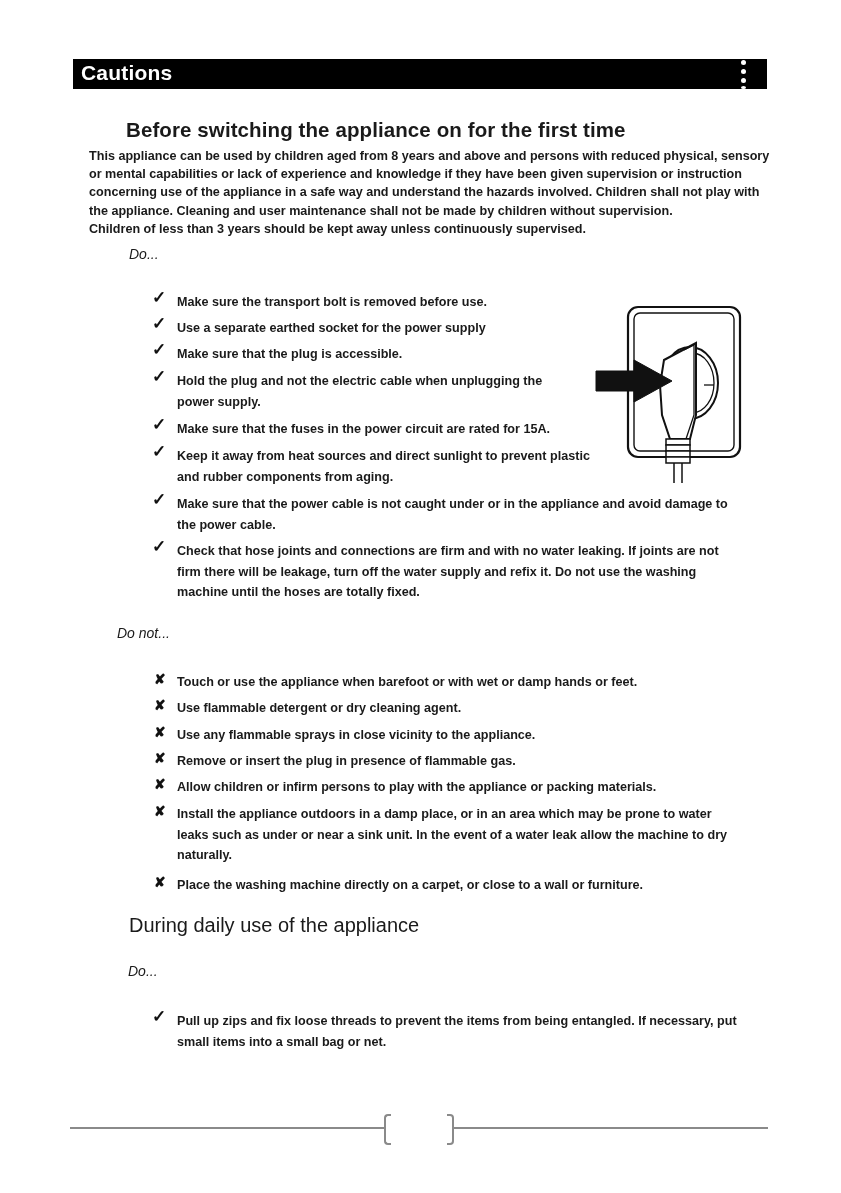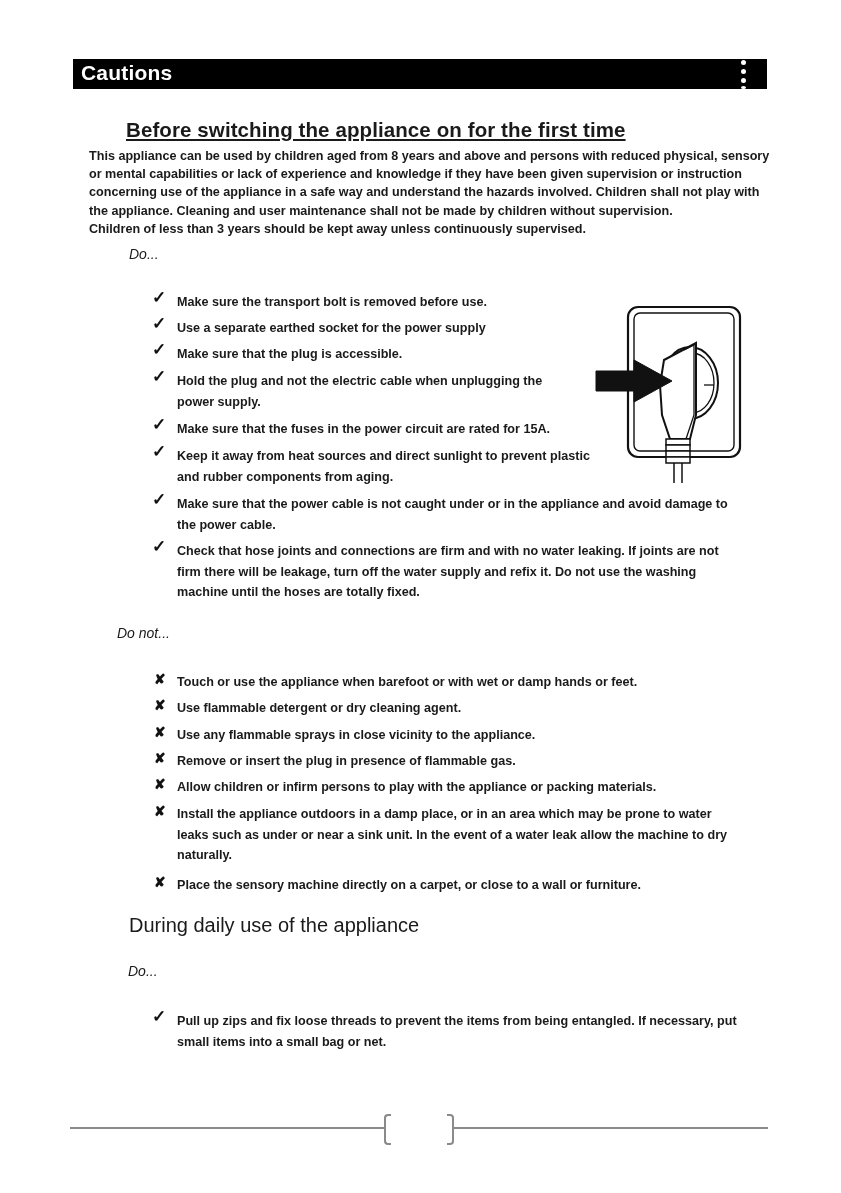--- a/index.html
+++ b/index.html
@@ -5,21 +5,21 @@
   html, body { margin: 0; padding: 0; background: #ffffff; }
   body { width: 841px; height: 1193px; position: relative; overflow: hidden;
          font-family: "Liberation Sans", sans-serif; color: #1a1a1a; }
   .page { position: absolute; left: 0; top: 0; width: 841px; height: 1193px; }
 
   .banner { position: absolute; left: 73px; top: 59px; width: 694px; height: 30px; background: #000; }
   .banner-title { position: absolute; left: 8px; top: 2px; color: #fff; font-weight: bold; font-size: 21px; letter-spacing: 0.2px; text-align: center; }
   .banner-dots { position: absolute; right: 20px; top: 0; width: 6px; height: 30px; }
   .banner-dots span { position: absolute; left: 0; width: 5px; height: 5px; border-radius: 50%; background: #fff; }
 
-  .h1 { position: absolute; left: 126px; top: 118px; font-weight: bold; font-size: 20.5px; color: #1a1a1a; letter-spacing: 0.1px; text-decoration: underline; }
+  .h1 { position: absolute; left: 126px; top: 118px; font-weight: bold; font-size: 20.5px; color: #1a1a1a; letter-spacing: 0.1px; }
   .h2 { position: absolute; left: 129px; top: 914px; font-weight: normal; font-size: 20px; color: #1a1a1a; }
 
   .intro { position: absolute; left: 89px; top: 147px; width: 690px; font-size: 12.6px; line-height: 18.2px; font-weight: bold; }
   .intro p { margin: 0; white-space: nowrap; }
 
   .sub { position: absolute; font-style: italic; font-size: 14px; color: #1a1a1a; }
 
   .item { position: absolute; left: 152px; font-size: 12.6px; line-height: 20.5px; }
   .item .mark { position: absolute; left: 0; top: -4px; font-size: 17px; font-weight: bold; color: #111; }
   .item .mark.x { font-size: 14px; top: -3px; left: 2px; }
@@ -170,21 +170,21 @@
     <span class="mark x">✘</span>
     <div class="txt">
       <p>Install the appliance outdoors in a damp place, or in an area which may be prone to water</p>
       <p>leaks such as under or near a sink unit. In the event of a water leak allow the machine to dry</p>
       <p>naturally.</p>
     </div>
   </div>
   <div class="item" style="top:875px;">
     <span class="mark x">✘</span>
     <div class="txt">
-        <p>Place the sensory machine directly on a carpet, or close to a wall or furniture.</p>
+        <p>Place the washing machine directly on a carpet, or close to a wall or furniture.</p>
       </div>
   </div>
 
   <div class="h2">During daily use of the appliance</div>
 
   <div class="sub" style="left:128px; top:963px;">Do...</div>
 
   <div class="item" style="top:1011px;">
     <span class="mark">✓</span>
     <div class="txt">

